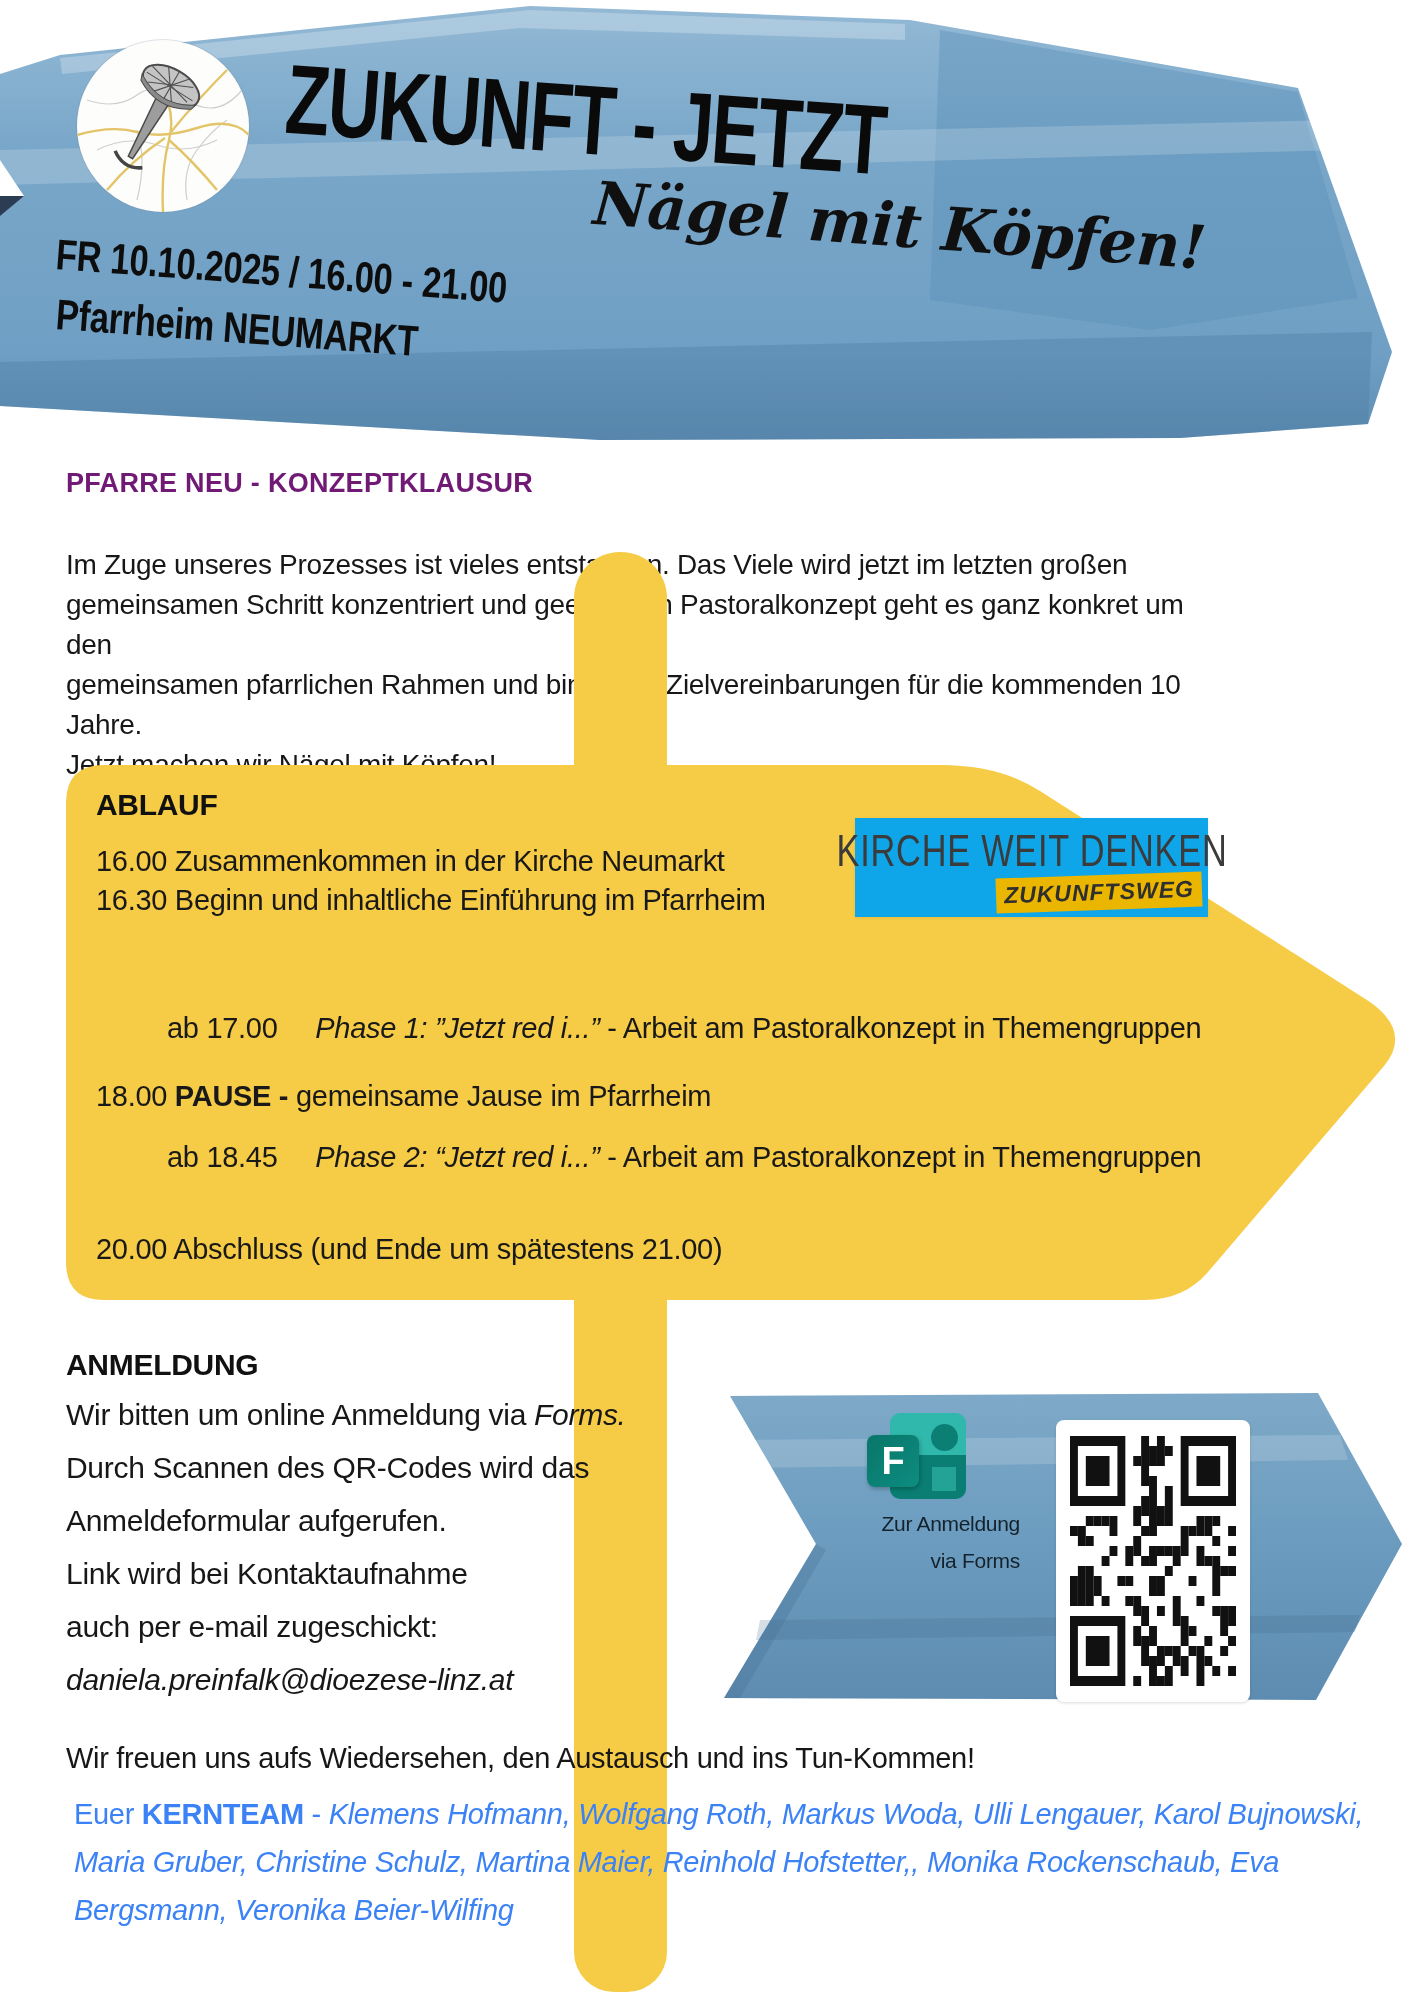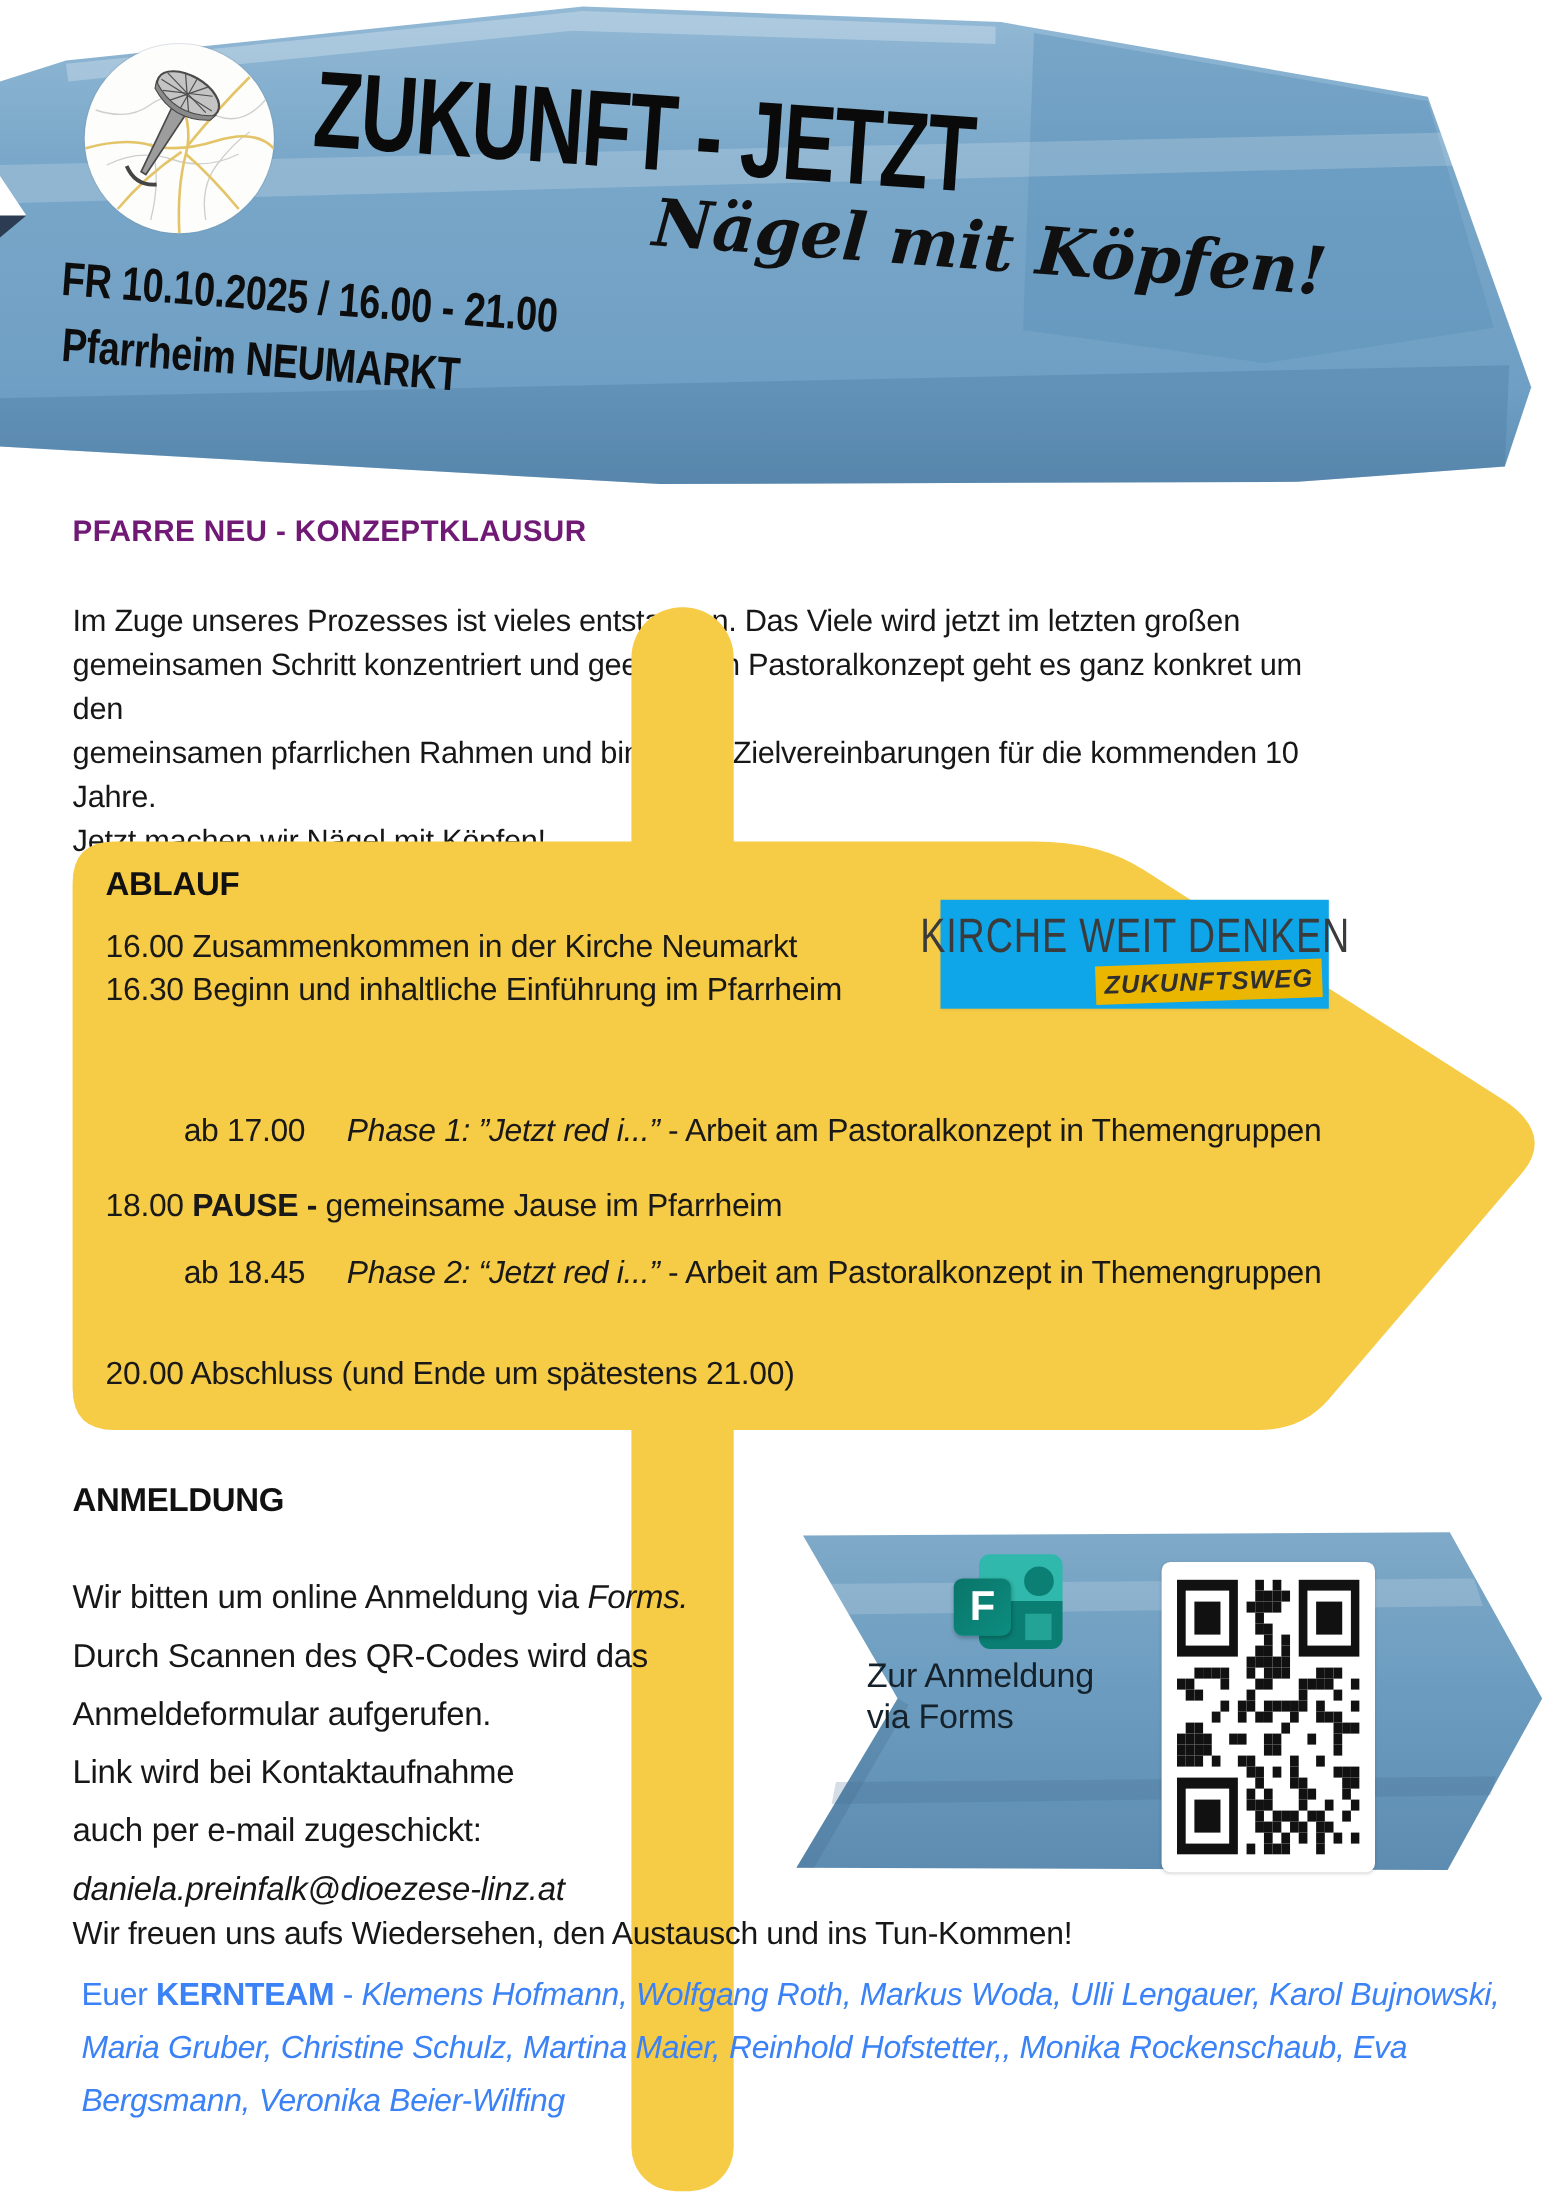--- a/index.html
+++ b/index.html
@@ -69,40 +69,40 @@
     font-size:44px;font-weight:400;letter-spacing:1px;color:#3b3b3b;white-space:nowrap;
   }
   .kwd-band{
     position:absolute;left:141px;top:57px;width:206px;height:35px;background:#eab600;
     transform:rotate(-2deg);display:flex;align-items:center;justify-content:center;
   }
   .kwd-band span{font-size:23px;font-style:italic;font-weight:600;letter-spacing:1px;color:#2f2f2f;}
 
   
   .anm-h{left:66px;top:1348px;font-size:30px;font-weight:800;color:#111;z-index:4;}
-  .anm-l{left:66px;font-size:30px;color:#171717;z-index:4;white-space:nowrap;margin-top:38px;}
+  .anm-l{left:66px;font-size:30px;color:#171717;z-index:4;white-space:nowrap;}
 
   
   #blue-arrow{left:700px;top:1380px;z-index:2;}
   .forms-logo{left:862px;top:1410px;width:110px;height:95px;z-index:3;}
   .forms-back{
     position:absolute;left:28px;top:3px;width:76px;height:86px;border-radius:10px;
     background:linear-gradient(#31b8ac 0 49%,#0a7e73 49% 100%);
   }
   .forms-circle{position:absolute;left:69px;top:14px;width:27px;height:27px;border-radius:50%;background:#0c7f74;}
   .forms-square{position:absolute;left:70px;top:57px;width:24px;height:24px;background:#23a396;}
   .forms-f{
     position:absolute;left:5px;top:25px;width:52px;height:52px;border-radius:8px;
     background:linear-gradient(135deg,#0a7569,#0c8d80);box-shadow:1px 2px 4px rgba(0,0,0,.25);
     display:flex;align-items:center;justify-content:center;
     color:#fff;font-size:38px;font-weight:700;
   }
   .sign-text{
-    left:788px;top:1505px;width:232px;text-align:left;z-index:3;
-    font-size:31px;line-height:37px;color:#15222b;
+    left:788px;top:1505px;width:232px;text-align:right;z-index:3;
+    font-size:21px;line-height:37px;color:#15222b;
   }
   .qr-box{
     left:1056px;top:1420px;width:194px;height:282px;background:#fff;border-radius:8px;z-index:3;
     box-shadow:0 1px 3px rgba(0,0,0,.15);
   }
   .qr-box svg{position:absolute;left:14px;top:16px;}
 
   
   .farewell{left:66px;top:1742px;font-size:29px;color:#171717;z-index:4;white-space:nowrap;}
   .team{left:74px;font-size:29px;line-height:48px;color:#3b82f6;z-index:4;white-space:nowrap;}

